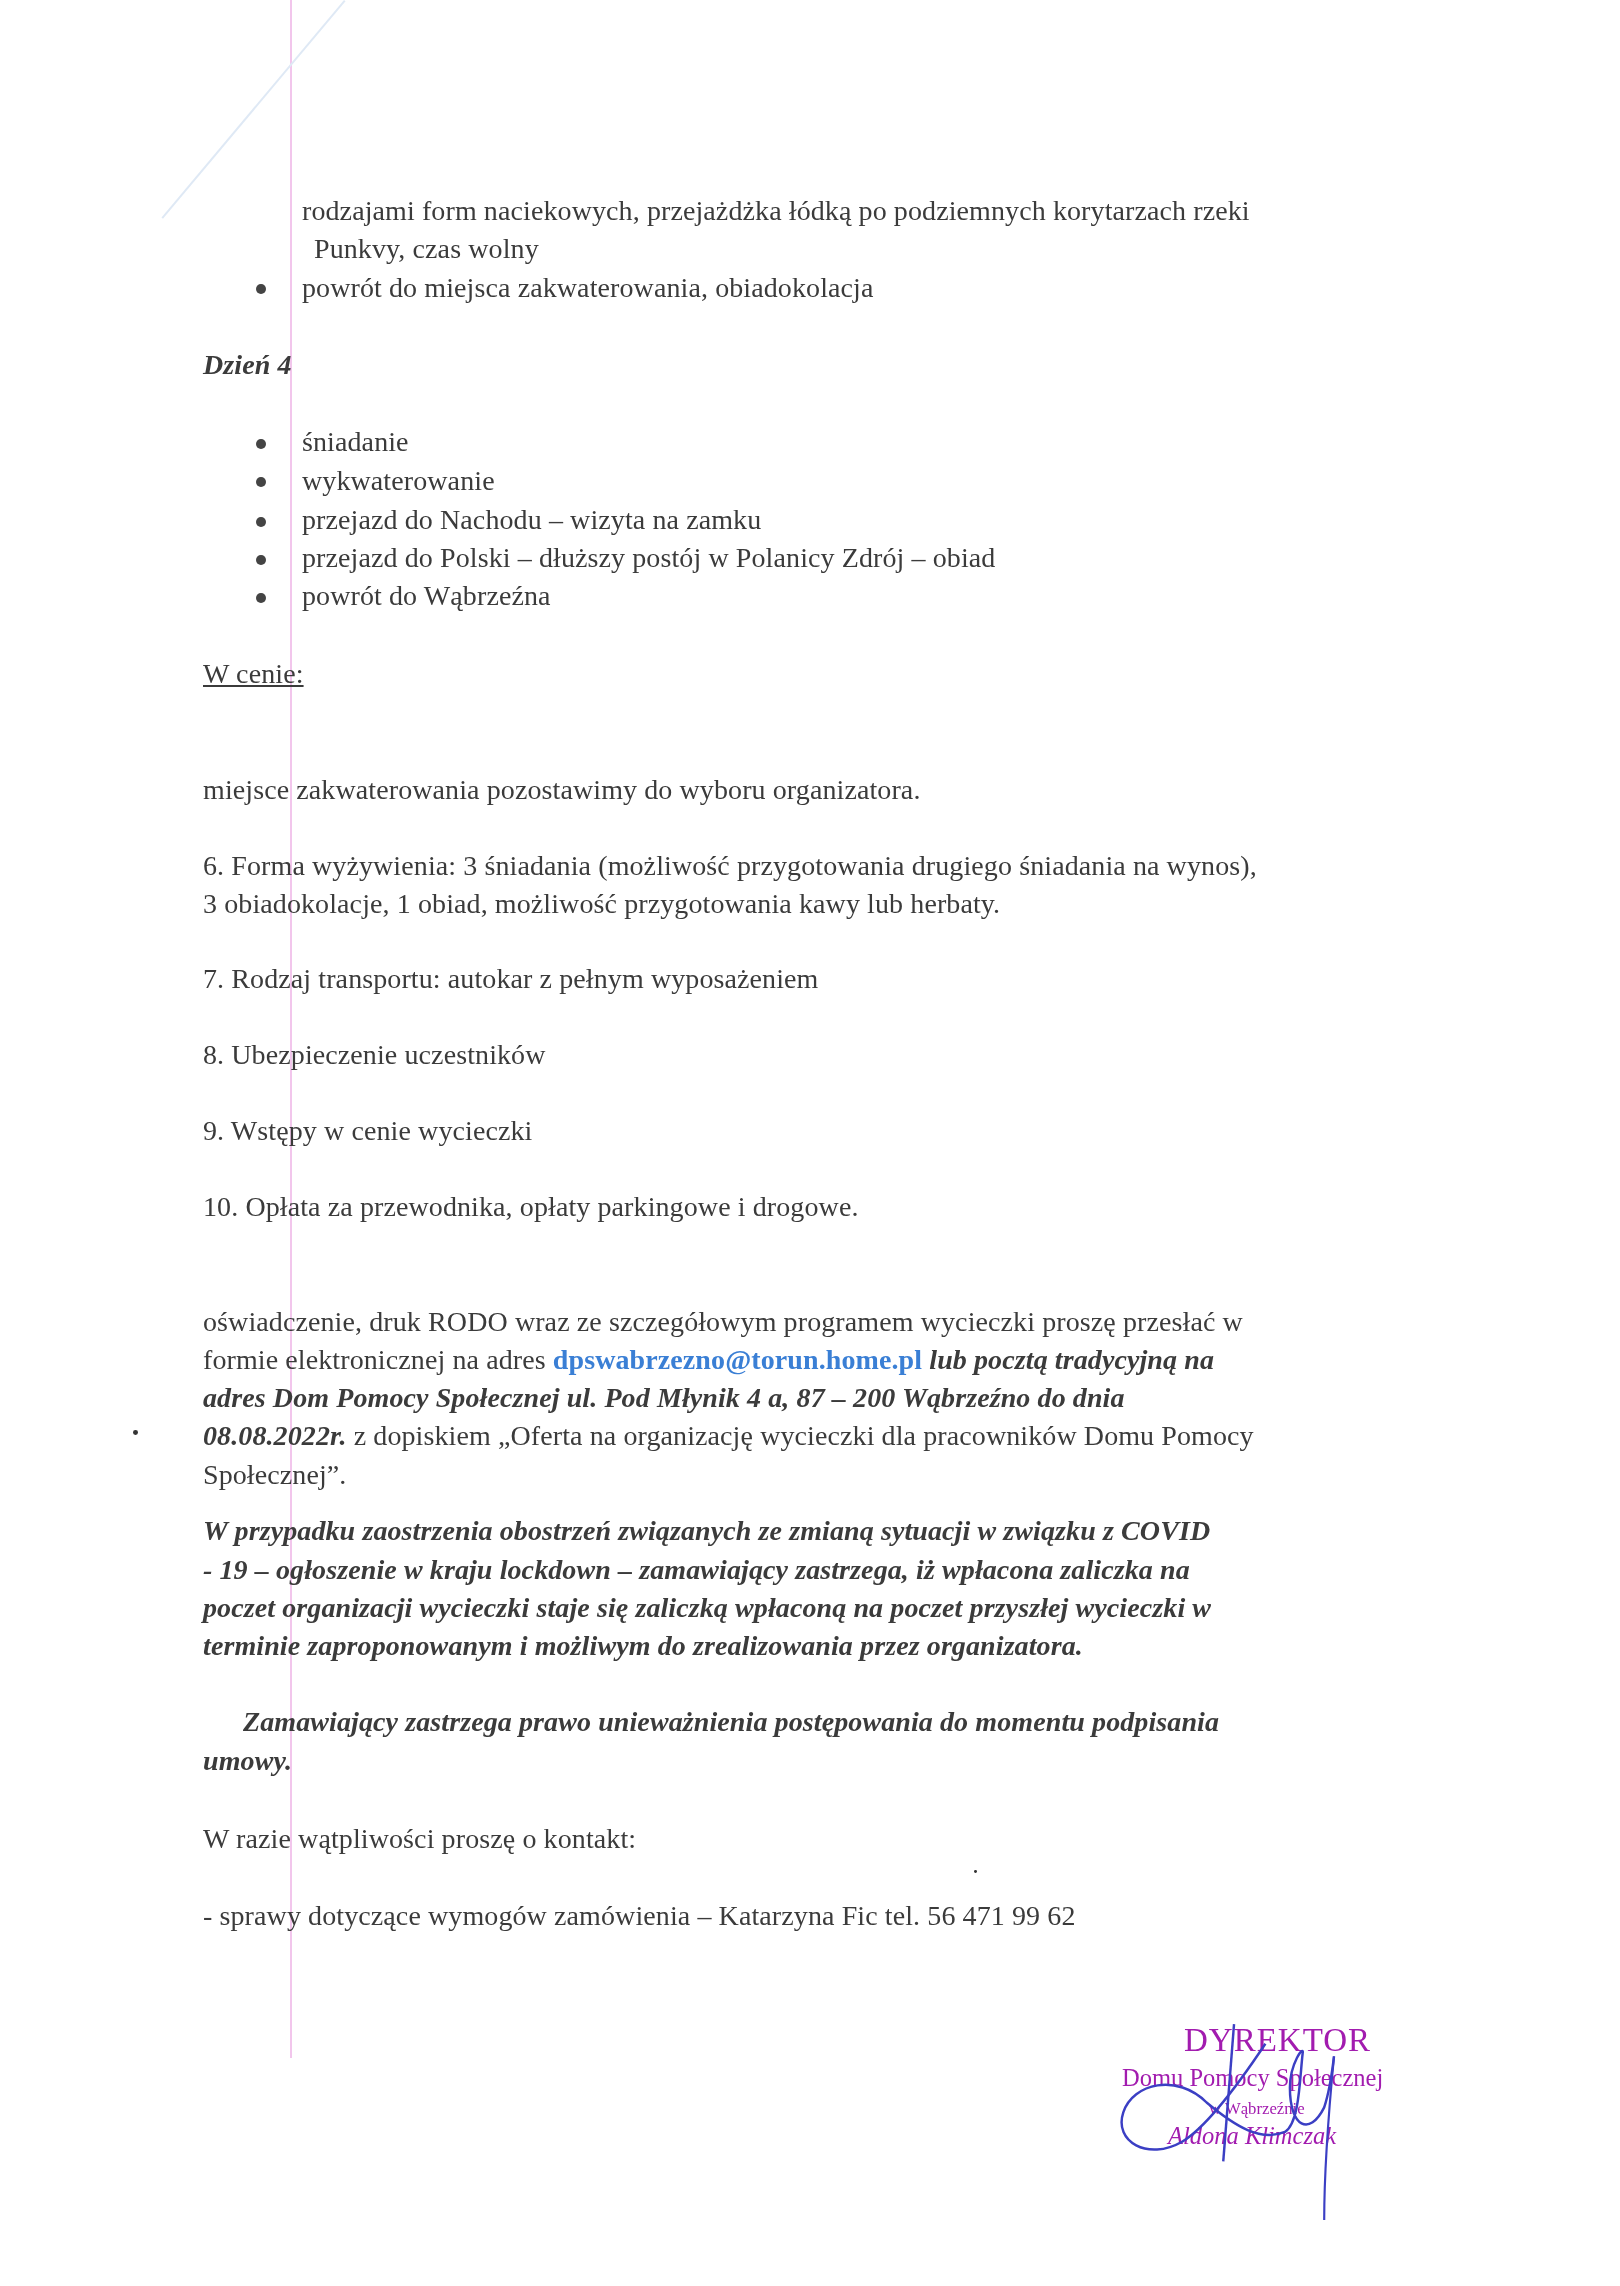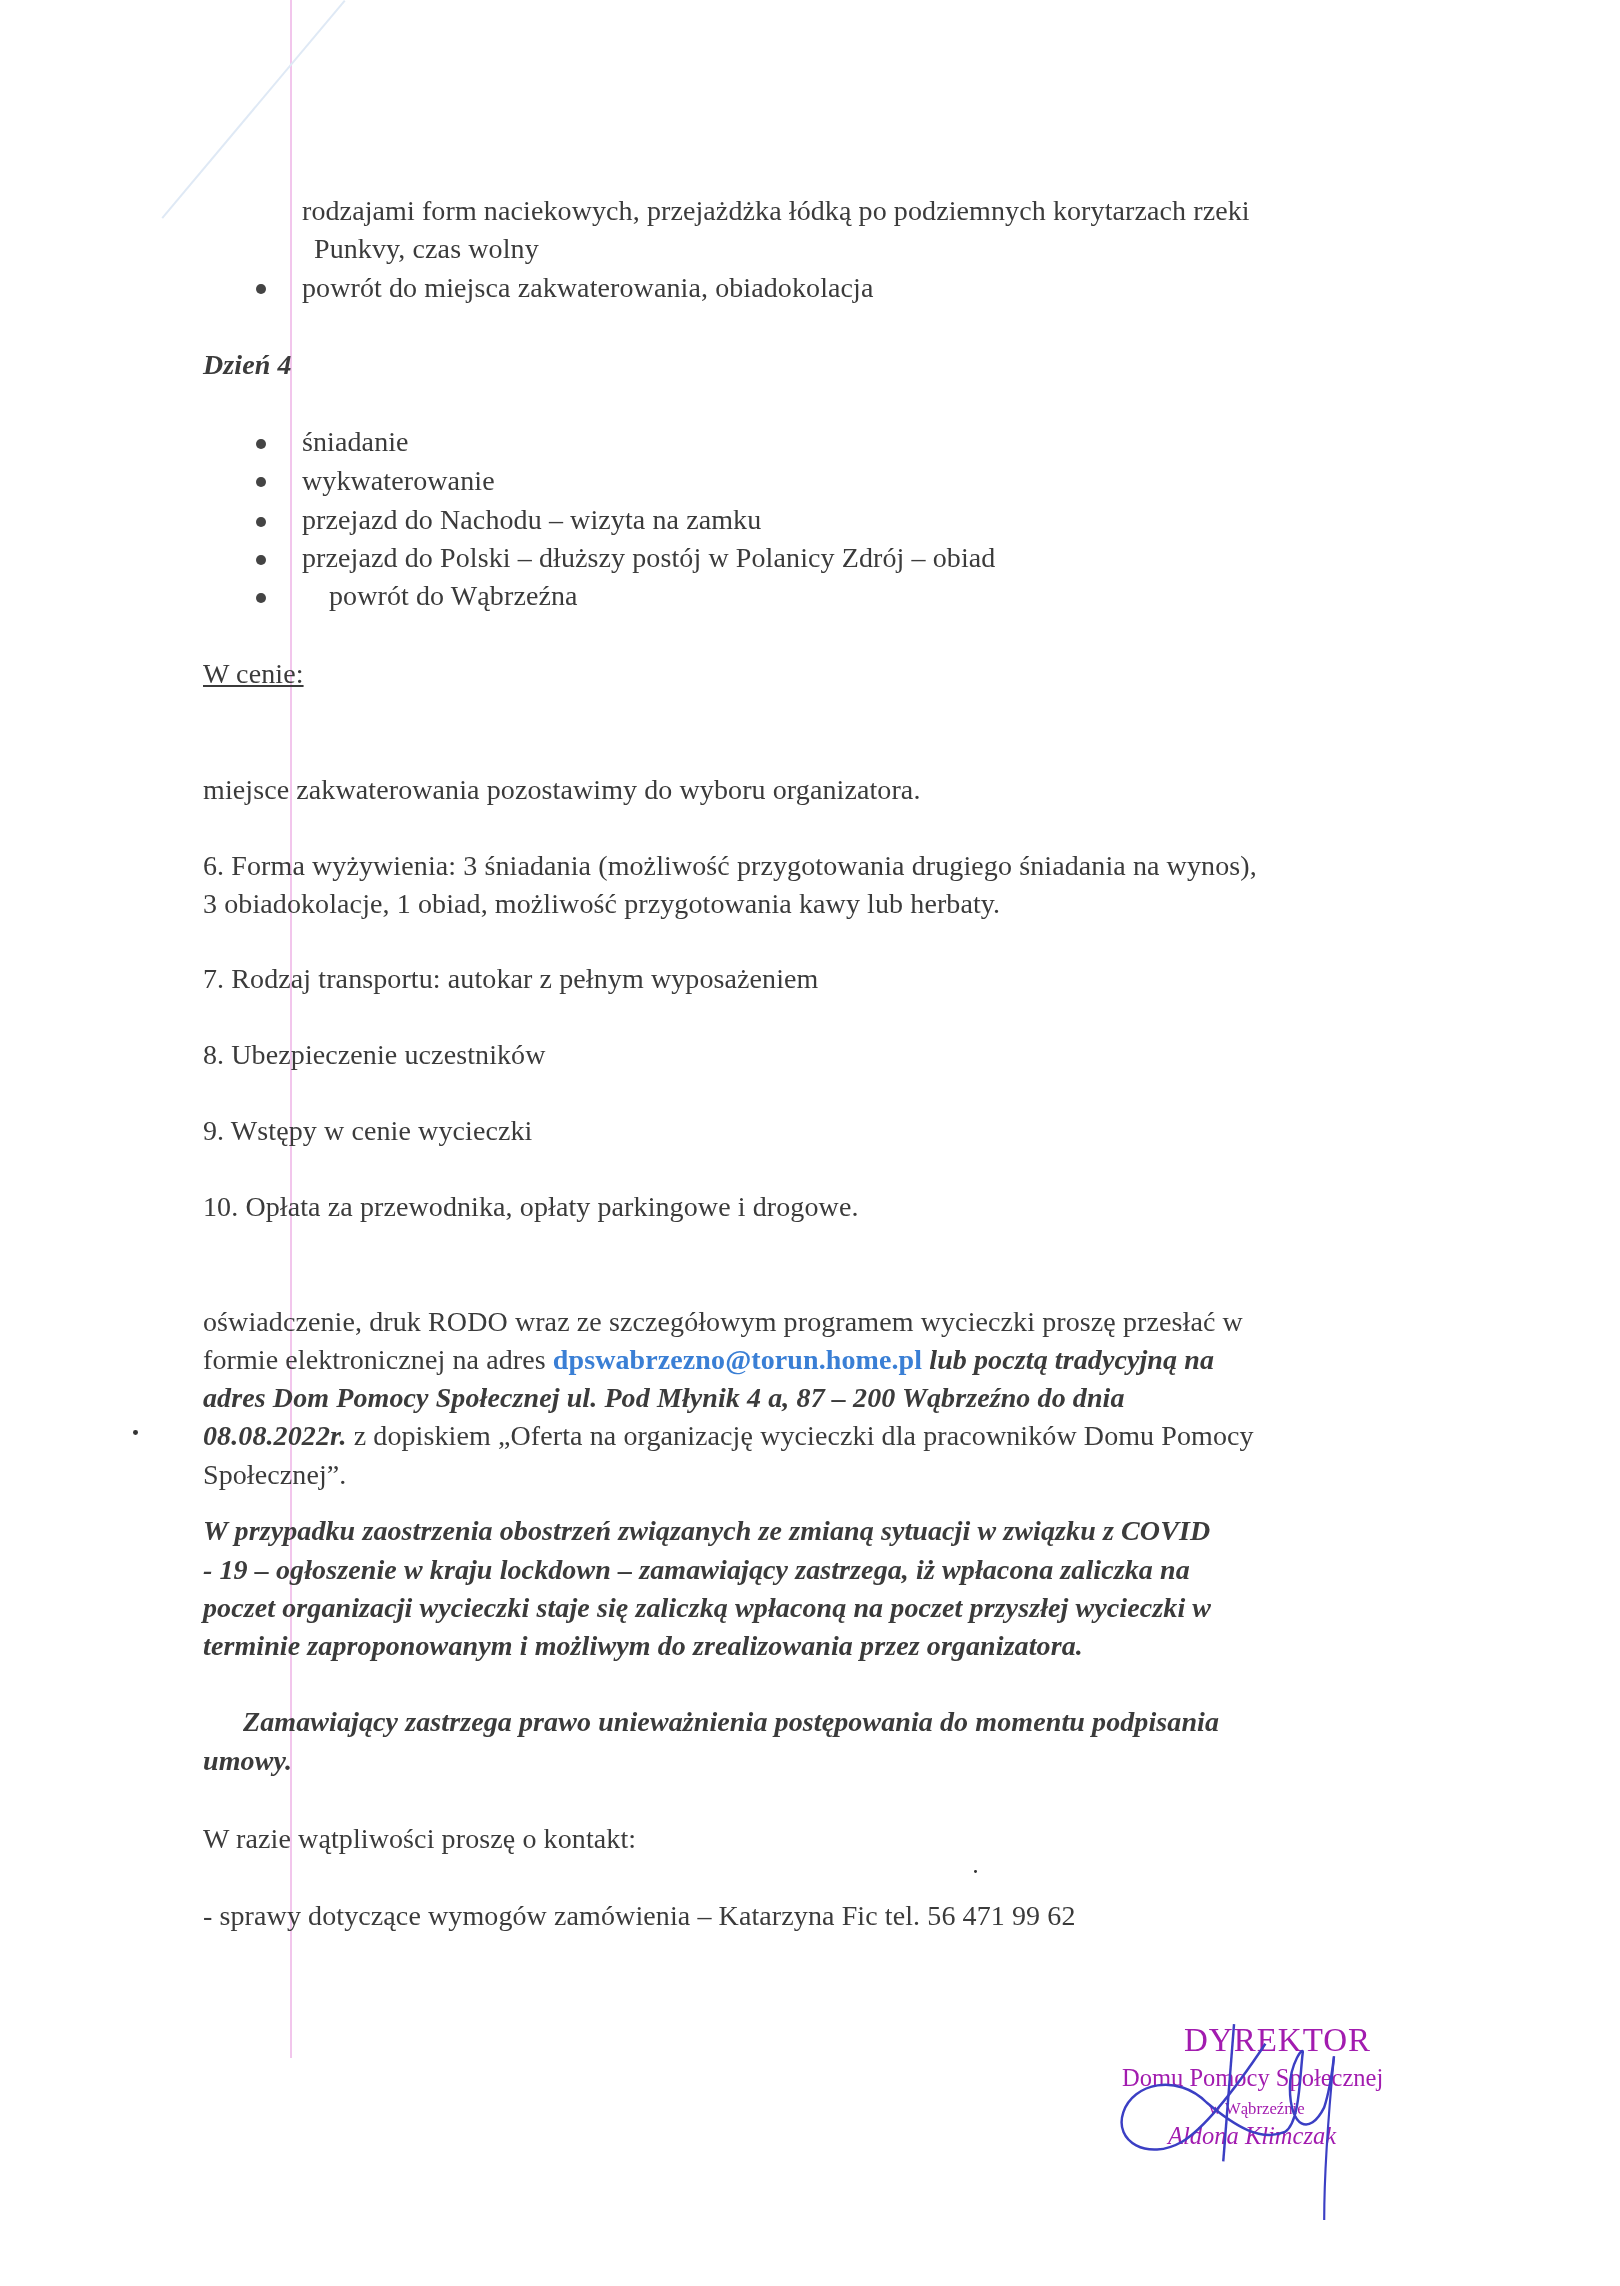--- a/index.html
+++ b/index.html
@@ -34,21 +34,21 @@
 
   <div class="bullet-dot" style="left:245px; top:439px;"></div>
   <div class="line" style="left:291px; top:423px;">śniadanie</div>
   <div class="bullet-dot" style="left:245px; top:477px;"></div>
   <div class="line" style="left:291px; top:462px;">wykwaterowanie</div>
   <div class="bullet-dot" style="left:245px; top:517px;"></div>
   <div class="line" style="left:291px; top:501px;">przejazd do Nachodu – wizyta na zamku</div>
   <div class="bullet-dot" style="left:245px; top:555px;"></div>
   <div class="line" style="left:291px; top:539px;">przejazd do Polski – dłuższy postój w Polanicy Zdrój – obiad</div>
   <div class="bullet-dot" style="left:245px; top:593px;"></div>
-  <div class="line" style="left:291px; top:577px;margin-left:27px;">powrót do Wąbrzeźna</div>
+  <div class="line" style="left:291px; top:577px;">powrót do Wąbrzeźna</div>
 
   <div class="line u" style="left:192px; top:655px;">W cenie:</div>
 
   <div class="line" style="left:192px; top:771px;">miejsce zakwaterowania pozostawimy do wyboru organizatora.</div>
 
   <div class="line" style="left:192px; top:847px;">6. Forma wyżywienia: 3 śniadania (możliwość przygotowania drugiego śniadania na wynos),</div>
   <div class="line" style="left:192px; top:885px;text-align:right;">3 obiadokolacje, 1 obiad, możliwość przygotowania kawy lub herbaty.</div>
 
   <div class="line" style="left:192px; top:960px;">7. Rodzaj transportu: autokar z pełnym wyposażeniem</div>
   <div class="line" style="left:192px; top:1036px;">8. Ubezpieczenie uczestników</div>

